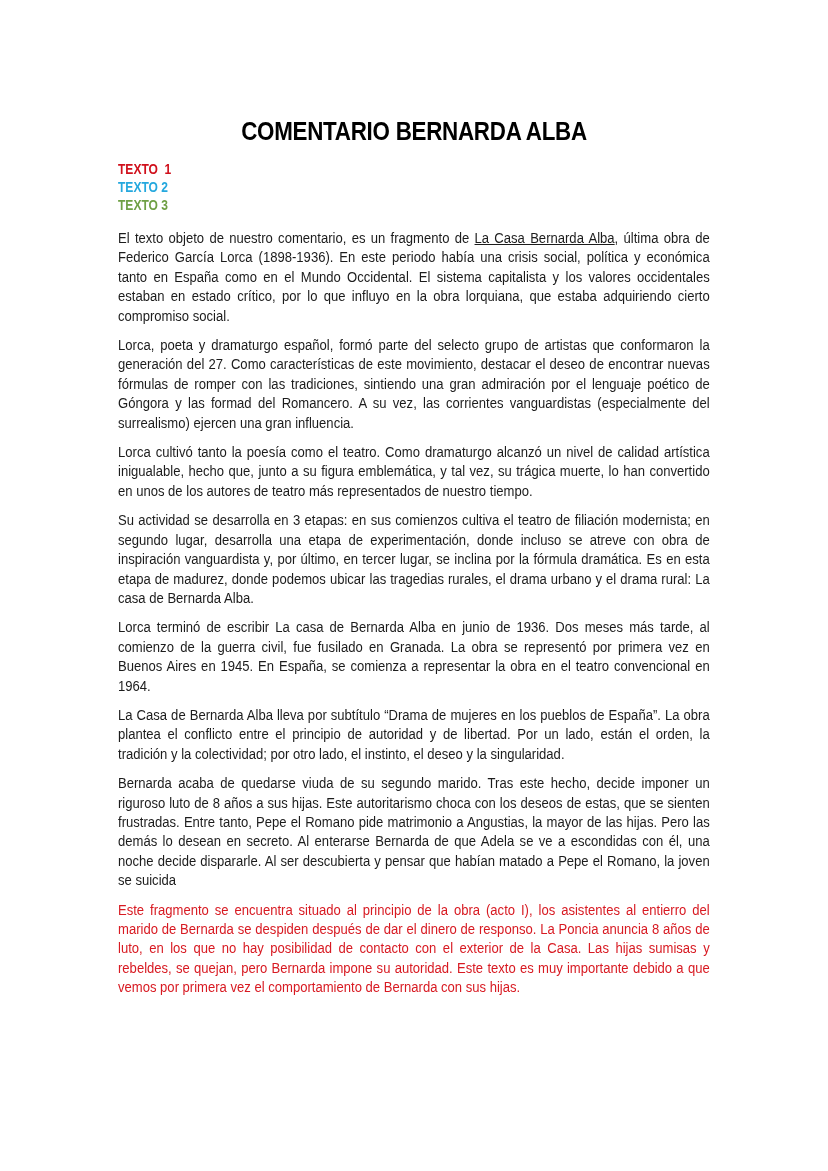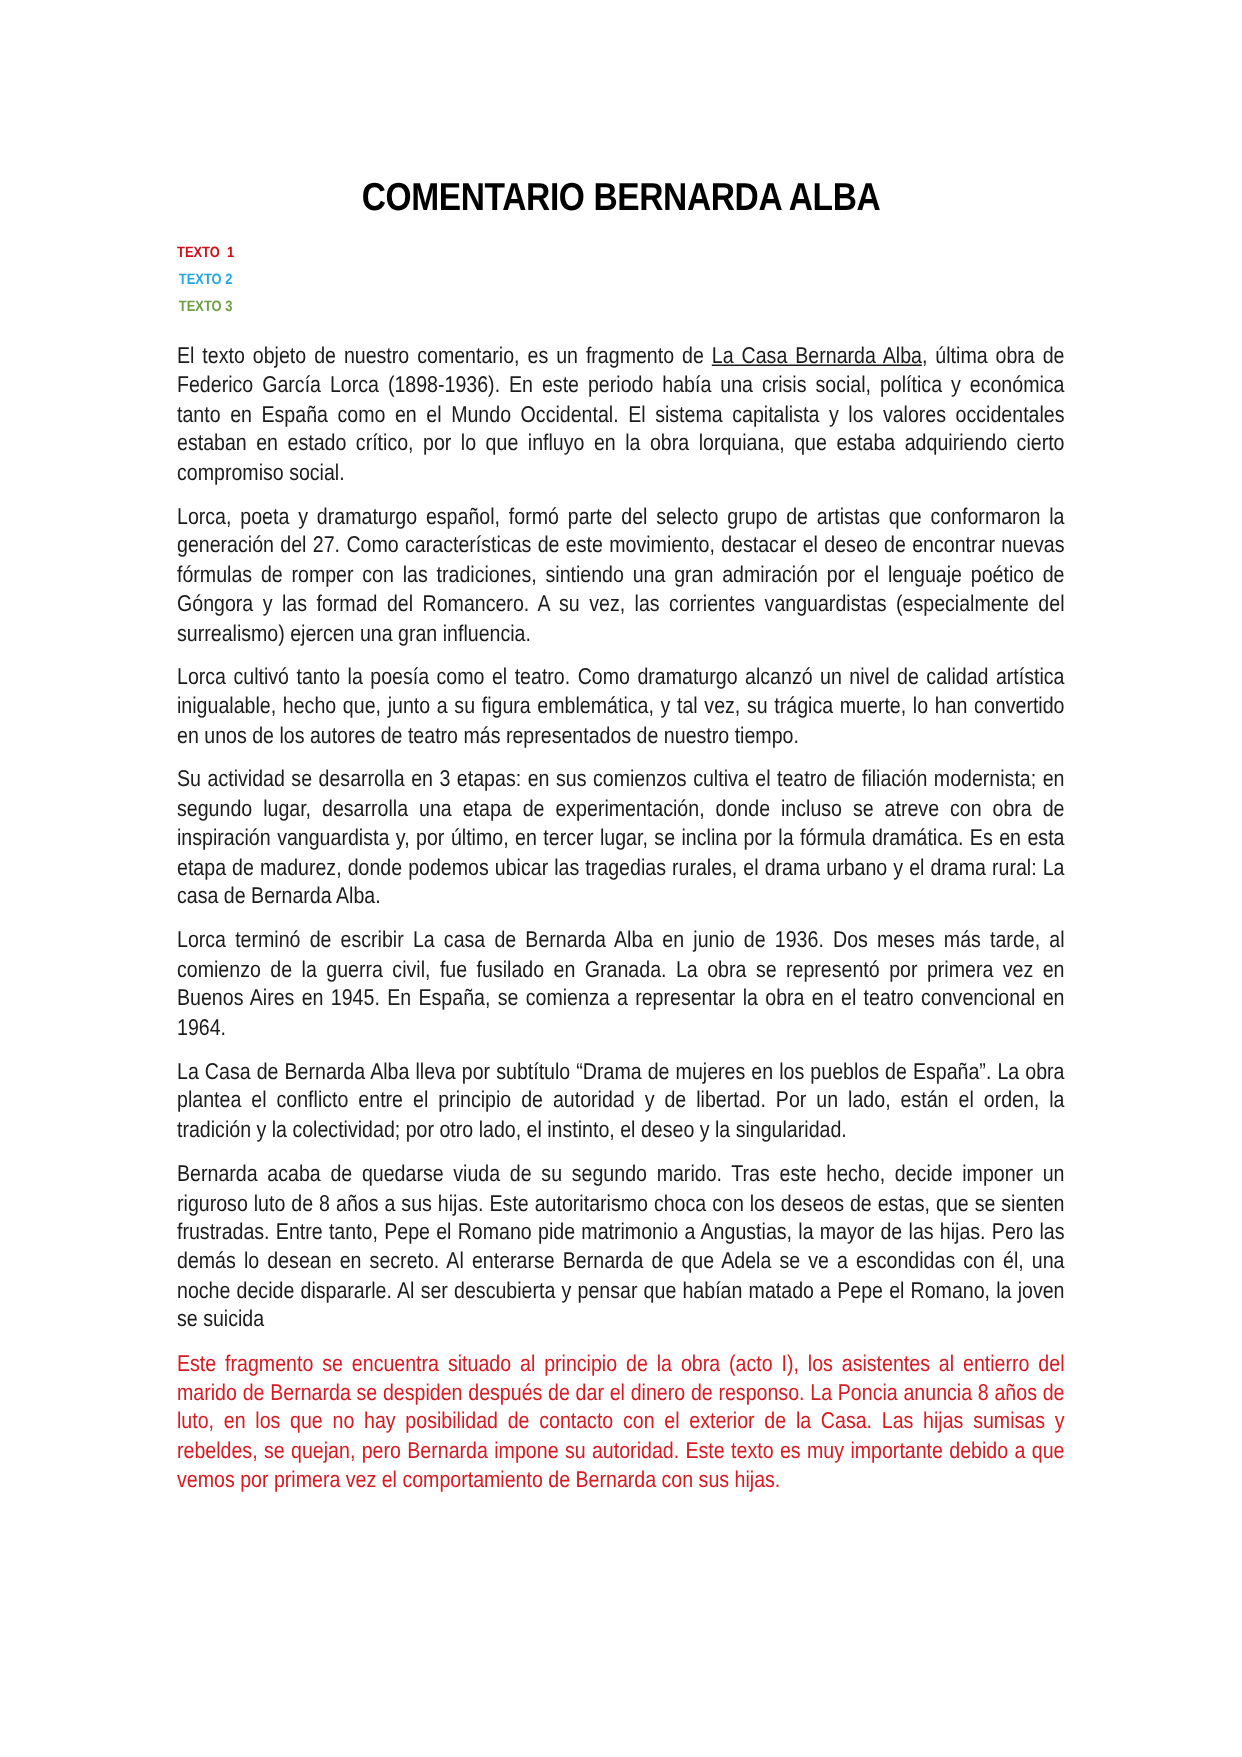--- a/index.html
+++ b/index.html
@@ -38,23 +38,22 @@
     .title span {
       display: inline-block;
       transform: scaleX(0.86);
       transform-origin: center;
     }
     .labels {
       position: absolute;
       left: 118px;
       top: 144px;
       font-weight: bold;
-      font-size: 10px;
+      font-size: 14px;
       line-height: 18px;
-      text-align: center;
     }
     .labels div {
       transform: scaleX(0.86);
       transform-origin: left;
       white-space: pre;
     }
     .label-1 { color: #d0101c; }
     .label-2 { color: #25a8de; }
     .label-3 { color: #6fa045; }
 

